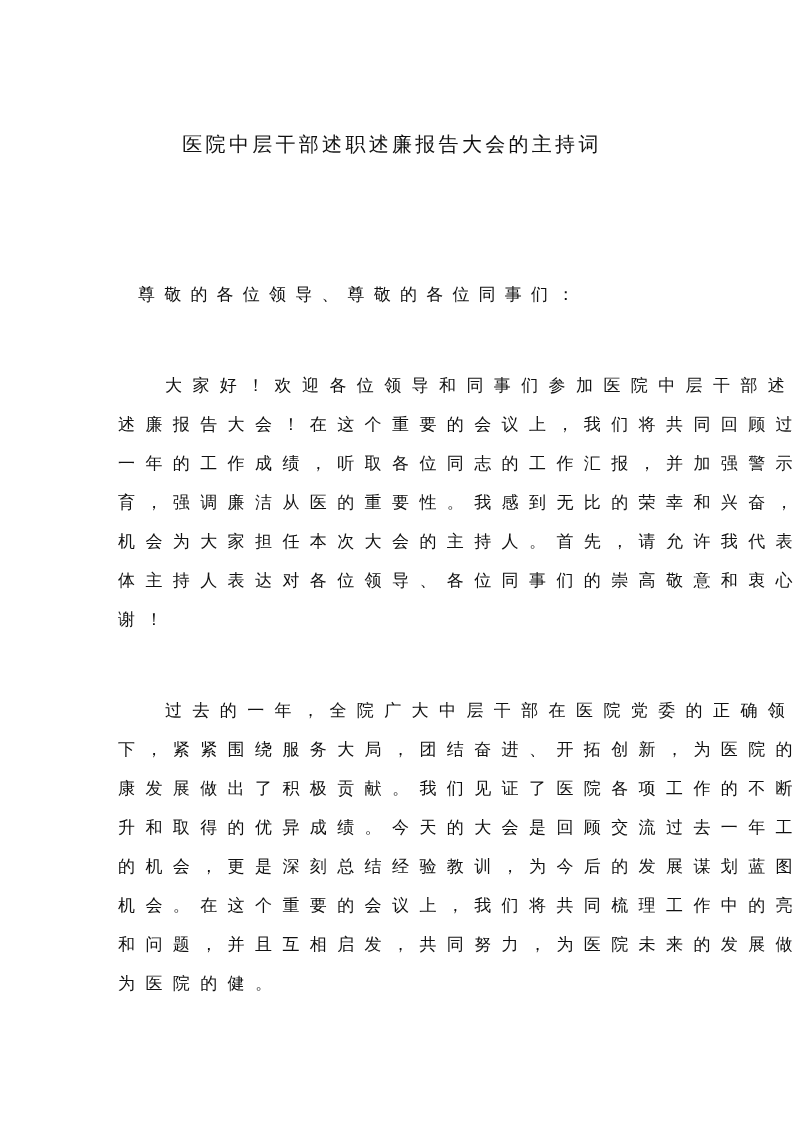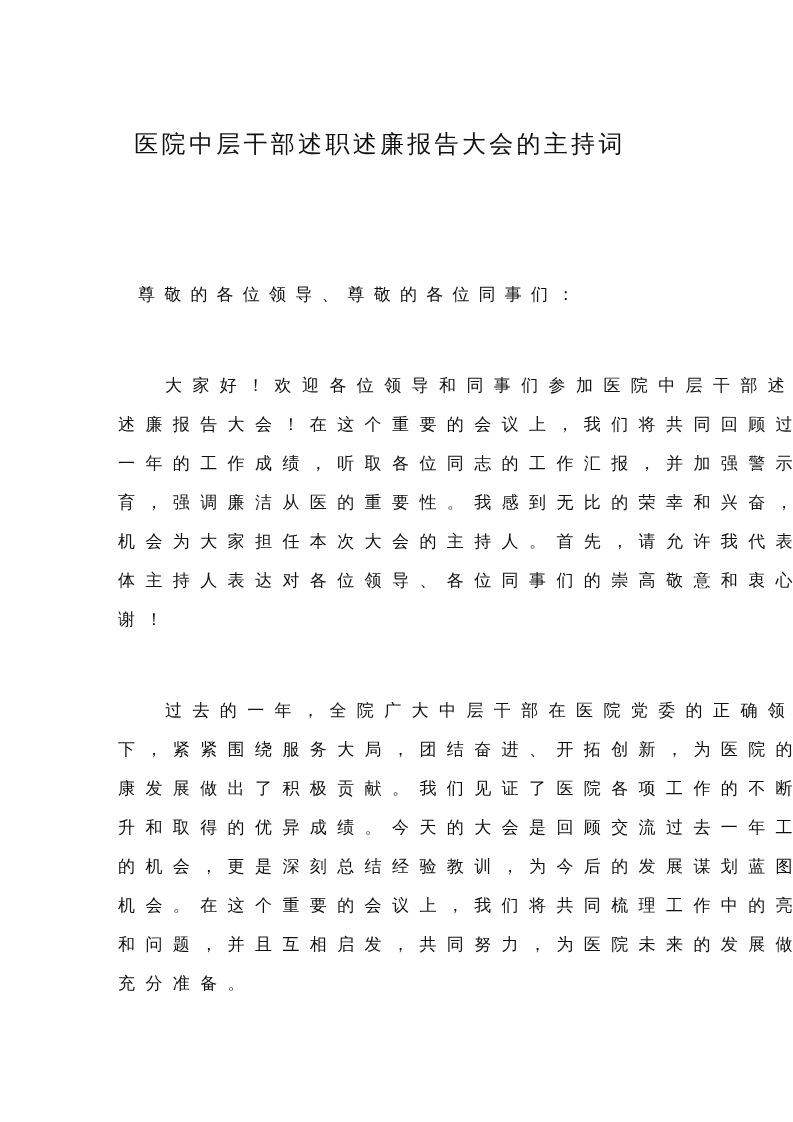--- a/index.html
+++ b/index.html
@@ -1,19 +1,19 @@
 <!DOCTYPE html>
 <html><head>
 <meta charset="utf-8">
 <style>
   html, body { margin: 0; padding: 0; background: #ffffff; }
   body { width: 793px; height: 1122px; position: relative; overflow: hidden;
          font-family: "DejaVu Sans", "Liberation Sans", sans-serif; color: #111; }
-  .title { position: absolute; left: 0; width: 760px; top: 128px; text-align: center;
-           font-size: 24px; letter-spacing: 3.3px; line-height: 32px; }
+  .title { position: absolute; left: 12px; width: 760px; top: 128px; text-align: center;
+           font-size: 20px; letter-spacing: 3.3px; line-height: 32px; }
   .greeting { position: absolute; left: 118px; top: 280px; font-size: 17px;
               letter-spacing: 9.2px; line-height: 28px; white-space: nowrap; margin-left: 20px; }
   .para { position: absolute; left: 118px; width: 580px; }
   .line { height: 39px; line-height: 39px; font-size: 17px; letter-spacing: 10.4px;
           white-space: nowrap; }
   .indent { padding-left: 47px; }
 </style>
 </head>
 <body>
 
@@ -33,15 +33,15 @@
   </div>
 
   <div class="para" style="top:691px;">
     <div class="line indent">过去的一年，全院广大中层干部在医院党委的正确领导</div>
     <div class="line">下，紧紧围绕服务大局，团结奋进、开拓创新，为医院的健</div>
     <div class="line">康发展做出了积极贡献。我们见证了医院各项工作的不断提</div>
     <div class="line">升和取得的优异成绩。今天的大会是回顾交流过去一年工作</div>
     <div class="line">的机会，更是深刻总结经验教训，为今后的发展谋划蓝图的</div>
     <div class="line">机会。在这个重要的会议上，我们将共同梳理工作中的亮点</div>
     <div class="line">和问题，并且互相启发，共同努力，为医院未来的发展做好</div>
-    <div class="line">充分准备。</div>
+    <div class="line">为医院的健。</div>
   </div>
 </div>
 
 </body></html>

